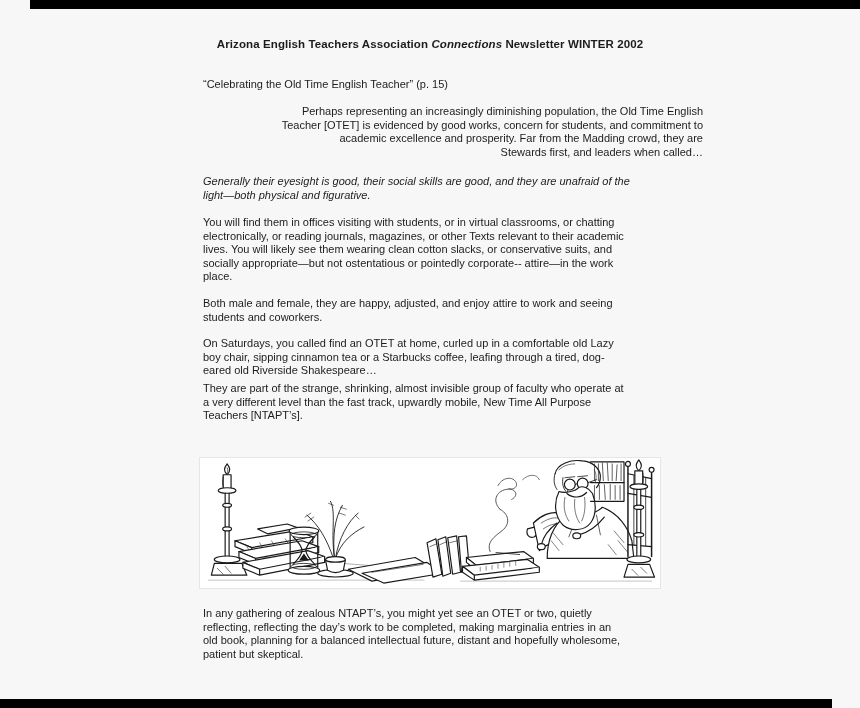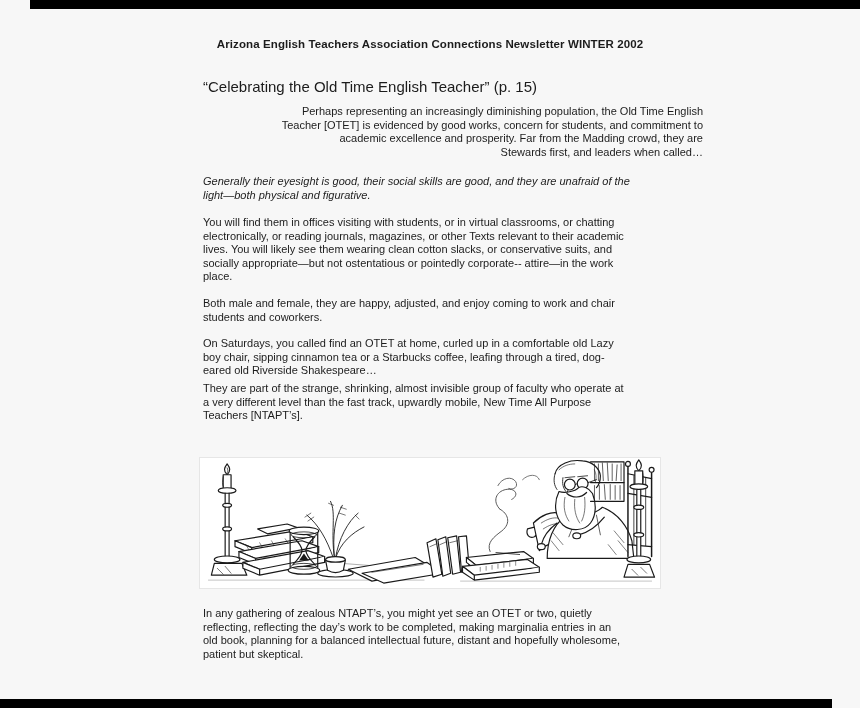--- a/index.html
+++ b/index.html
@@ -9,22 +9,22 @@
     font-family:"Liberation Sans", sans-serif;
     color:#1c1c1c;
   }
   .edge-bar{position:absolute;background:#000;height:9px;}
   #topbar{top:0;left:30px;right:0;}
   #bottombar{bottom:0;left:0;width:832px;}
   .doc-title{
     position:absolute;top:38px;left:0;right:0;text-align:center;
     font-size:11.5px;font-weight:bold;letter-spacing:0.1px;
   }
-  .doc-title .it{}
-  .subtitle{position:absolute;top:78px;left:203px;font-size:15px;}
+  .doc-title .it{font-style:italic;}
+  .subtitle{position:absolute;top:78px;left:203px;font-size:11px;}
   .para{
     position:absolute;left:203px;width:500px;
     font-size:11px;line-height:13.5px;white-space:pre-line;
   }
   #p1{top:105px;text-align:right;} #p2{top:175px;font-style:italic;} #p3{top:216px;} #p4{top:297px;}
   #p5{top:337px;} #p6{top:382px;} #p7{top:607px;}
   .illustration-box{
     position:absolute;left:199px;top:457px;width:462px;height:132px;
     background:#ffffff;border:1px solid #e6e6e6;box-sizing:border-box;
   }
@@ -45,21 +45,21 @@
 Teacher [OTET] is evidenced by good works, concern for students, and commitment to
 academic excellence and prosperity. Far from the Madding crowd, they are
 Stewards first, and leaders when called…</div>
 <div class="para" id="p2">Generally their eyesight is good, their social skills are good, and they are unafraid of the
 light—both physical and figurative.</div>
 <div class="para" id="p3">You will find them in offices visiting with students, or in virtual classrooms, or chatting
 electronically, or reading journals, magazines, or other Texts relevant to their academic
 lives. You will likely see them wearing clean cotton slacks, or conservative suits, and
 socially appropriate—but not ostentatious or pointedly corporate-- attire—in the work
 place.</div>
-<div class="para" id="p4">Both male and female, they are happy, adjusted, and enjoy coming to work and chair
+<div class="para" id="p4">Both male and female, they are happy, adjusted, and enjoy attire to work and seeing
 students and coworkers.</div>
 <div class="para" id="p5">On Saturdays, you called find an OTET at home, curled up in a comfortable old Lazy
 boy chair, sipping cinnamon tea or a Starbucks coffee, leafing through a tired, dog-
 eared old Riverside Shakespeare…</div>
 <div class="para" id="p6">They are part of the strange, shrinking, almost invisible group of faculty who operate at
 a very different level than the fast track, upwardly mobile, New Time All Purpose
 Teachers [NTAPT’s].</div>
 
 <div class="illustration-box">
   <svg viewBox="0 0 462 132">

